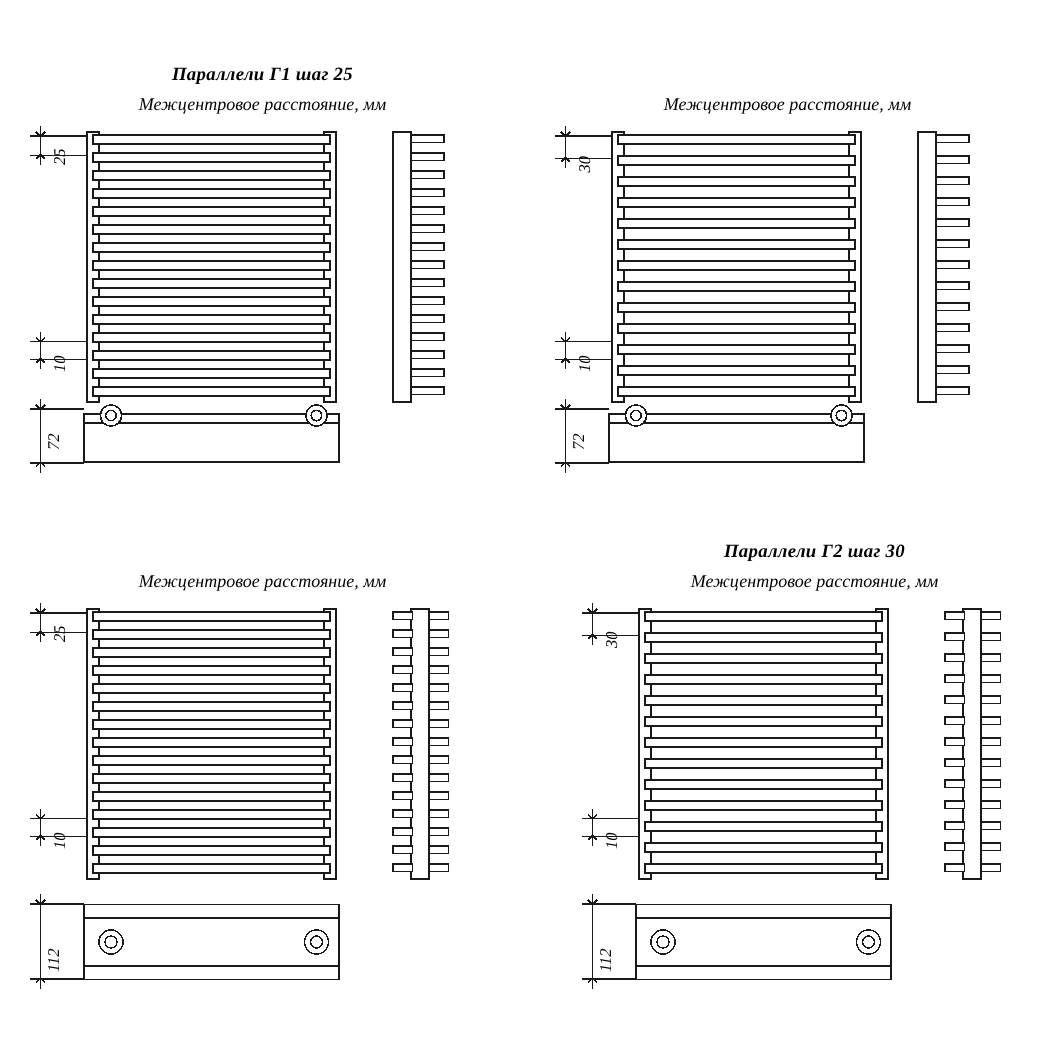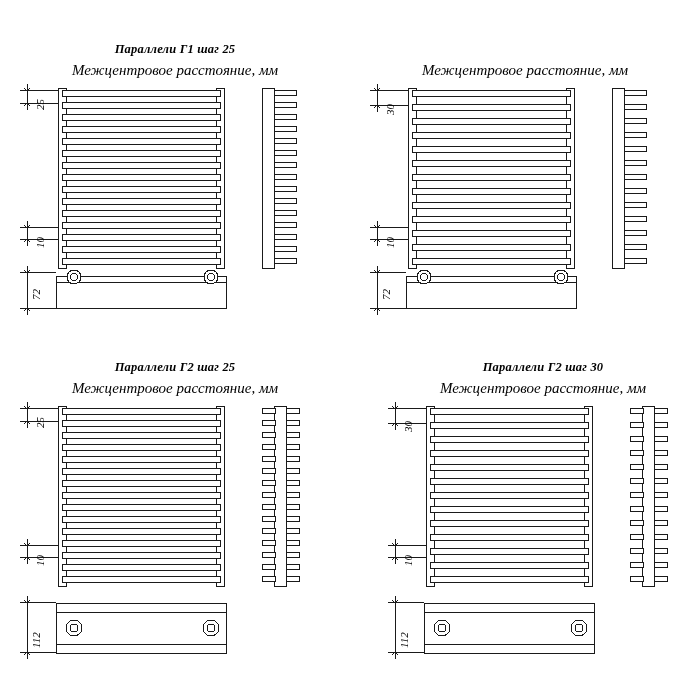--- a/index.html
+++ b/index.html
@@ -38,21 +38,21 @@
     font-style: italic;
     font-weight: bold;
     font-size: 12.5px;
     letter-spacing: 0.2px;
   }
   .subtitle {
     position: absolute;
     width: 100%;
     text-align: center;
     font-style: italic;
-    font-size: 15px;
+    font-size: 12px;
   }
   .t-main { top: 42px; }
   .t-sub  { top: 62px; }
 
   .vlabel {
     position: absolute;
     font-style: italic;
     font-size: 11px;
     transform: rotate(-90deg);
     transform-origin: left top;
@@ -224,21 +224,20 @@
         <rect class="fillwhite" x="274" y="202" width="22" height="5"></rect>
         <rect class="fillwhite" x="274" y="216" width="22" height="5"></rect>
         <rect class="fillwhite" x="274" y="230" width="22" height="5"></rect>
         <rect class="fillwhite" x="274" y="244" width="22" height="5"></rect>
         <rect class="fillwhite" x="274" y="258" width="22" height="5"></rect>
       </g>
     </svg>
   </div>
 
   <div class="quad q-bl">
-    <div class="title t-main" style="top:10px;">Параллели Г2 шаг 25</div>
     <div class="subtitle t-sub" style="top:30px;">Межцентровое расстояние, мм</div>
 
     <div class="vlabel" style="left:34px; top:78px;">25</div>
     <div class="vlabel" style="left:34px; top:216px;">10</div>
     <div class="vlabel" style="left:30px; top:298px;">112</div>
 
     <svg class="drawing" width="350" height="350" viewBox="0 0 350 350">
       <g class="ln">
         <line x1="20" y1="58.5" x2="62" y2="58.5"></line>
         <line x1="20" y1="71.5" x2="62" y2="71.5"></line>

